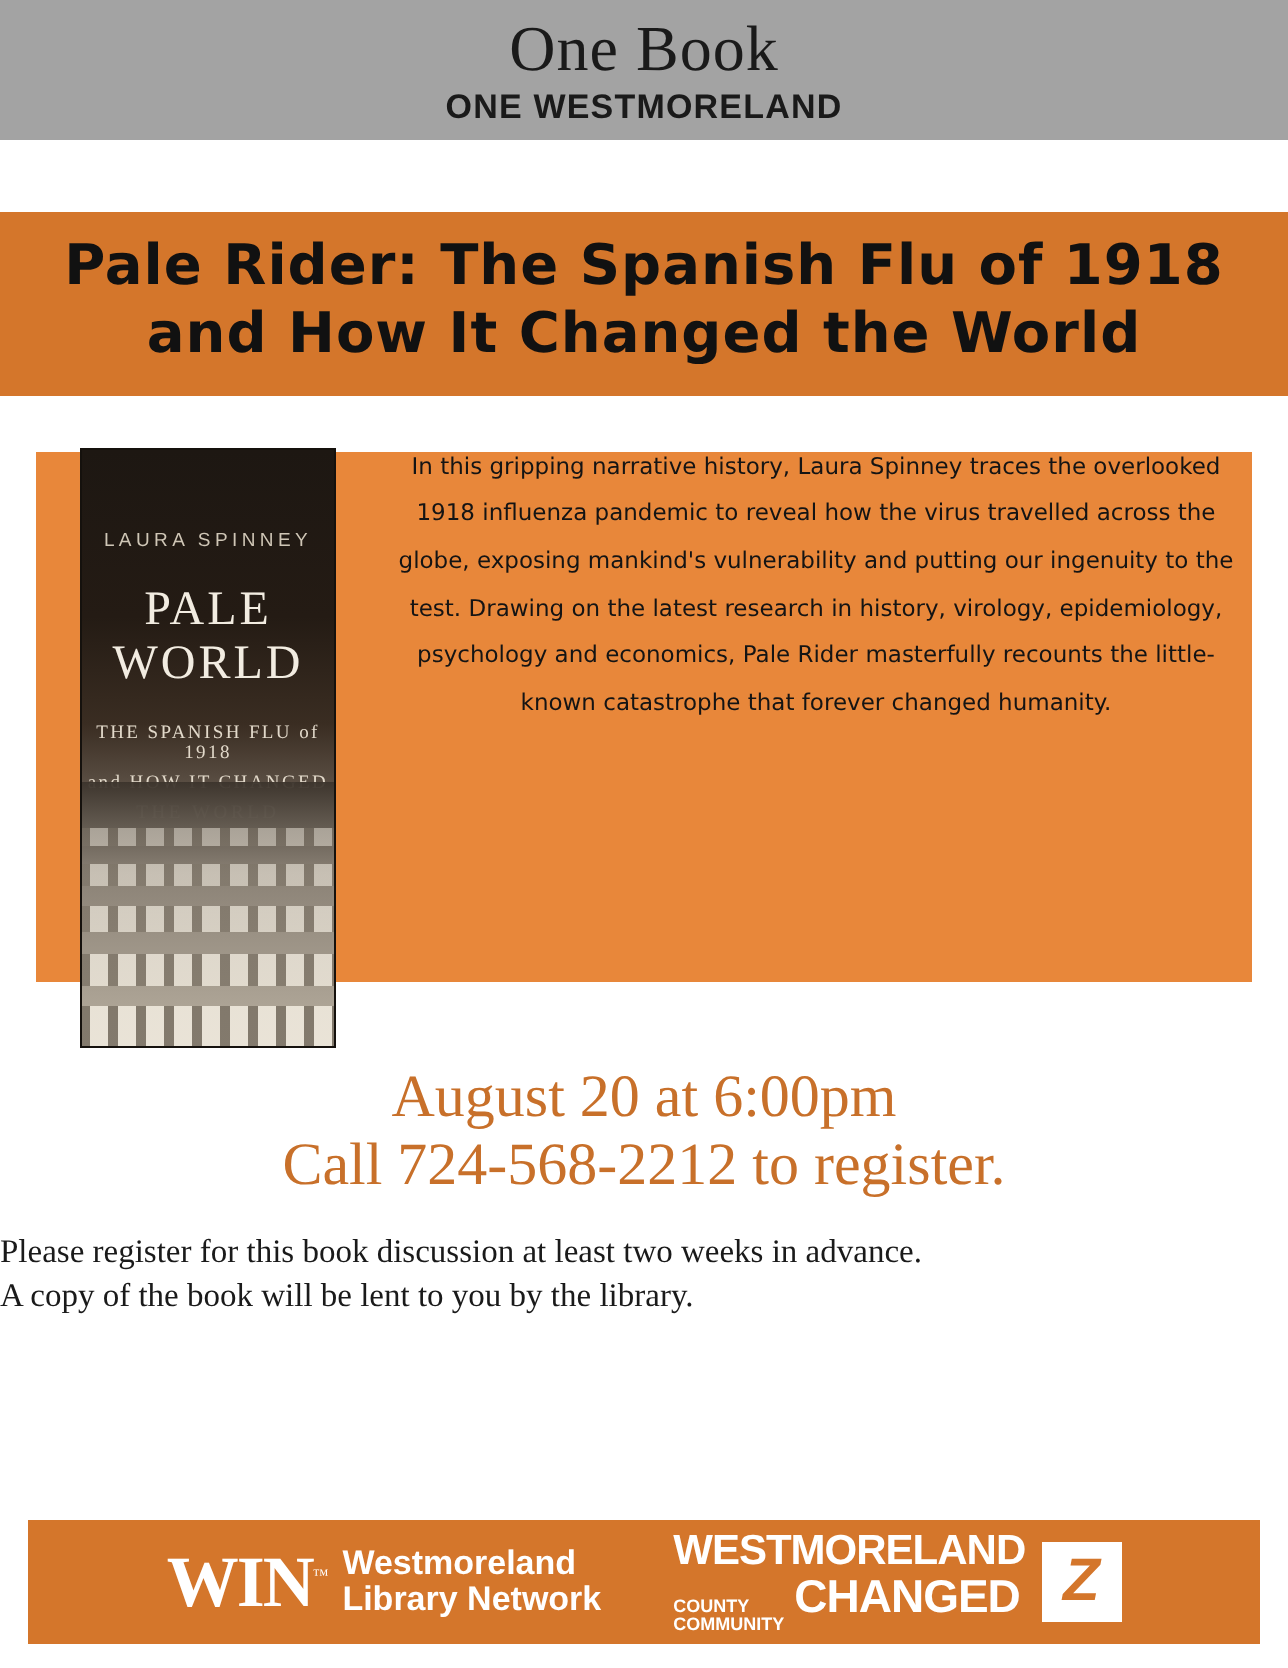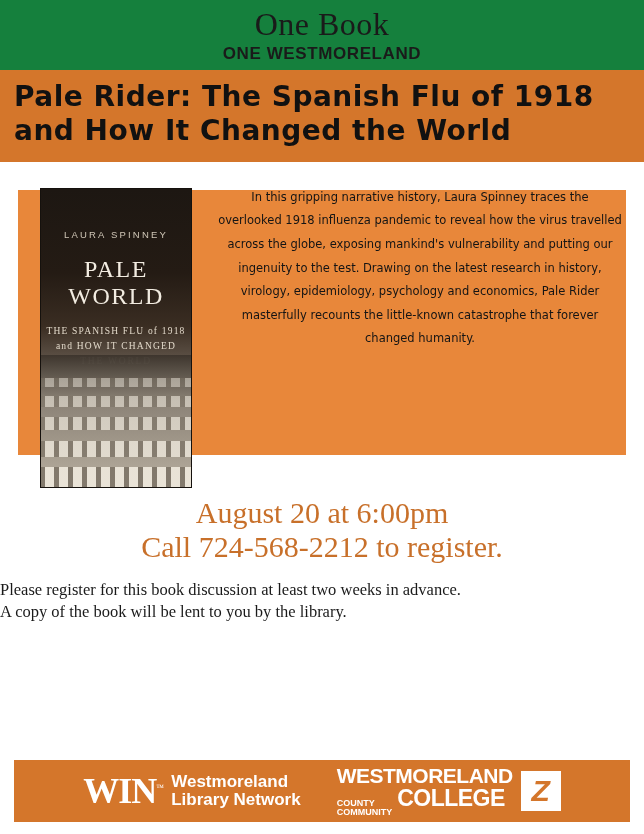--- a/index.html
+++ b/index.html
@@ -8,21 +8,21 @@
     width: 644px;
     height: 834px;
     background: #ffffff;
     font-family: "Liberation Serif", serif;
     overflow: hidden;
     position: relative;
   }
 
   
   .top-band {
-    background: #15803d;
+    background: #a3a3a3;
     padding: 8px 0 6px 0;
     text-align: center;
   }
   .series-title {
     font-family: "Liberation Serif", serif;
     font-size: 32px;
     color: #1a1a1a;
     line-height: 1.05;
     letter-spacing: 0.5px;
   }
@@ -31,21 +31,22 @@
     font-weight: bold;
     font-size: 17px;
     color: #1a1a1a;
     letter-spacing: 0.6px;
     margin-top: 2px;
   }
 
   .title-band {
     background: #d4762b;
     padding: 10px 14px 14px 14px;
-    text-align: left;
+    text-align: center;
+    margin-top: 36px;
   }
   .book-title {
     font-family: "DejaVu Sans", sans-serif;
     font-weight: bold;
     font-size: 28px;
     color: #111111;
     line-height: 1.22;
     letter-spacing: 0.5px;
   }
 
@@ -64,21 +65,21 @@
   }
   .mid-inner {
     position: relative;
     display: flex;
     align-items: flex-start;
     padding: 8px 22px 0 22px;
   }
 
   
   .cover {
-    width: 152px;
+    width: 128px;
     height: 300px;
     margin-left: 18px;
     margin-top: 18px;
     flex: 0 0 auto;
     background: linear-gradient(180deg, #1d1712 0%, #241b14 28%, #3a2d22 46%, #6d6257 62%, #8d8478 78%, #a39a8e 100%);
     border: 1px solid #15110d;
     position: relative;
     overflow: hidden;
     color: #e9e2d6;
     text-align: center;
@@ -315,19 +316,19 @@
   </div>
 
   <div class="logo-wccc">
     <div class="wccc-text">
       <div class="wccc-l1">WESTMORELAND</div>
       <div class="wccc-l2">
         <div class="wccc-county">
           <div>COUNTY</div>
           <div>COMMUNITY</div>
         </div>
-        <div class="wccc-college">COLLEGE</div>
+        <div class="wccc-college">CHANGED</div>
       </div>
     </div>
     <div class="wccc-badge">Z</div>
   </div>
 
 </div>
 
 </body></html>

